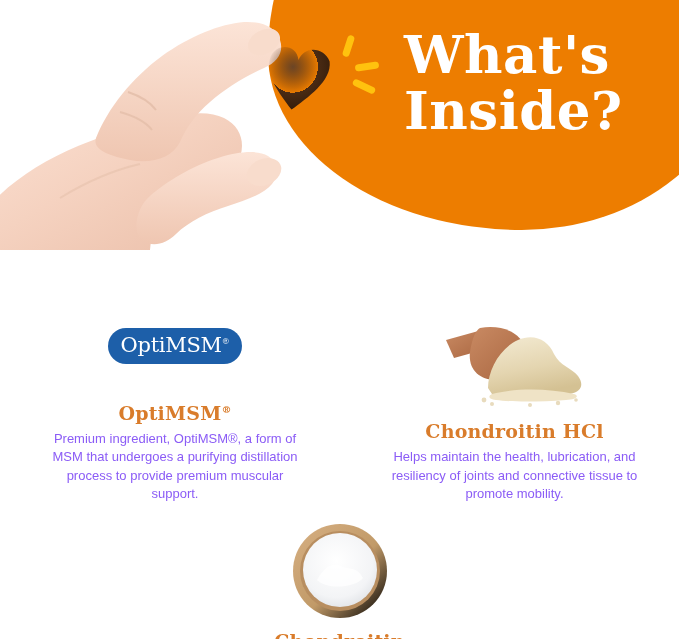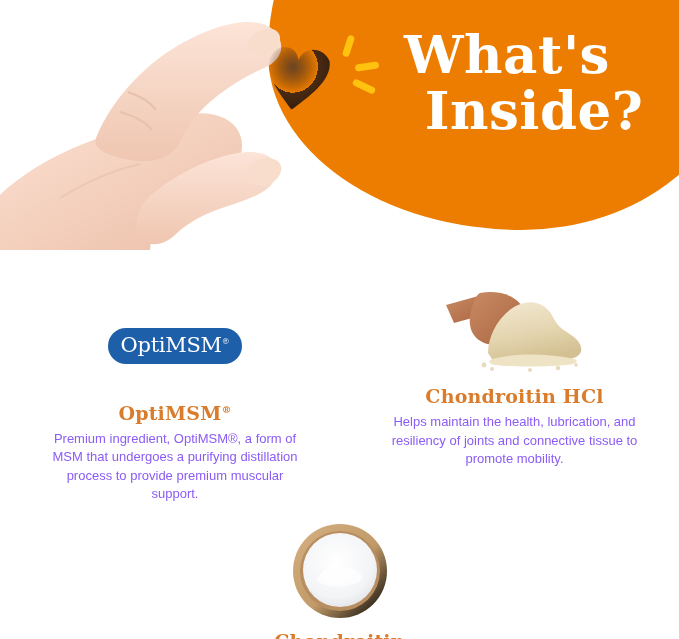--- a/index.html
+++ b/index.html
@@ -39,21 +39,21 @@
     left: 404px;
     top: 26px;
     width: 260px;
     color: #ffffff;
     font-family: "DejaVu Serif", serif;
     font-weight: bold;
     font-size: 53px;
     line-height: 1.06;
     letter-spacing: 0.5px;
   }
-  .hero-title .line2 { display: block; text-align: center; }
+  .hero-title .line2 { display: block; }
 
   
   .hand-wrap {
     position: absolute;
     left: 0; top: 0;
     width: 340px;
     height: 250px;
   }
   .hand-svg { display: block; }
 
@@ -69,21 +69,21 @@
 
   
   .ingredients {
     position: absolute;
     left: 0;
     top: 248px;
     width: 679px;
   }
   .row-top {
     display: flex;
-    align-items: center;
+    align-items: flex-end;
   }
   .card {
     box-sizing: border-box;
     text-align: center;
   }
   .card-left  { width: 350px; padding-top: 52px; }
   .card-right { width: 329px; padding-top: 0px; }
   .card-center {
     width: 300px;
     margin: 0 auto;

